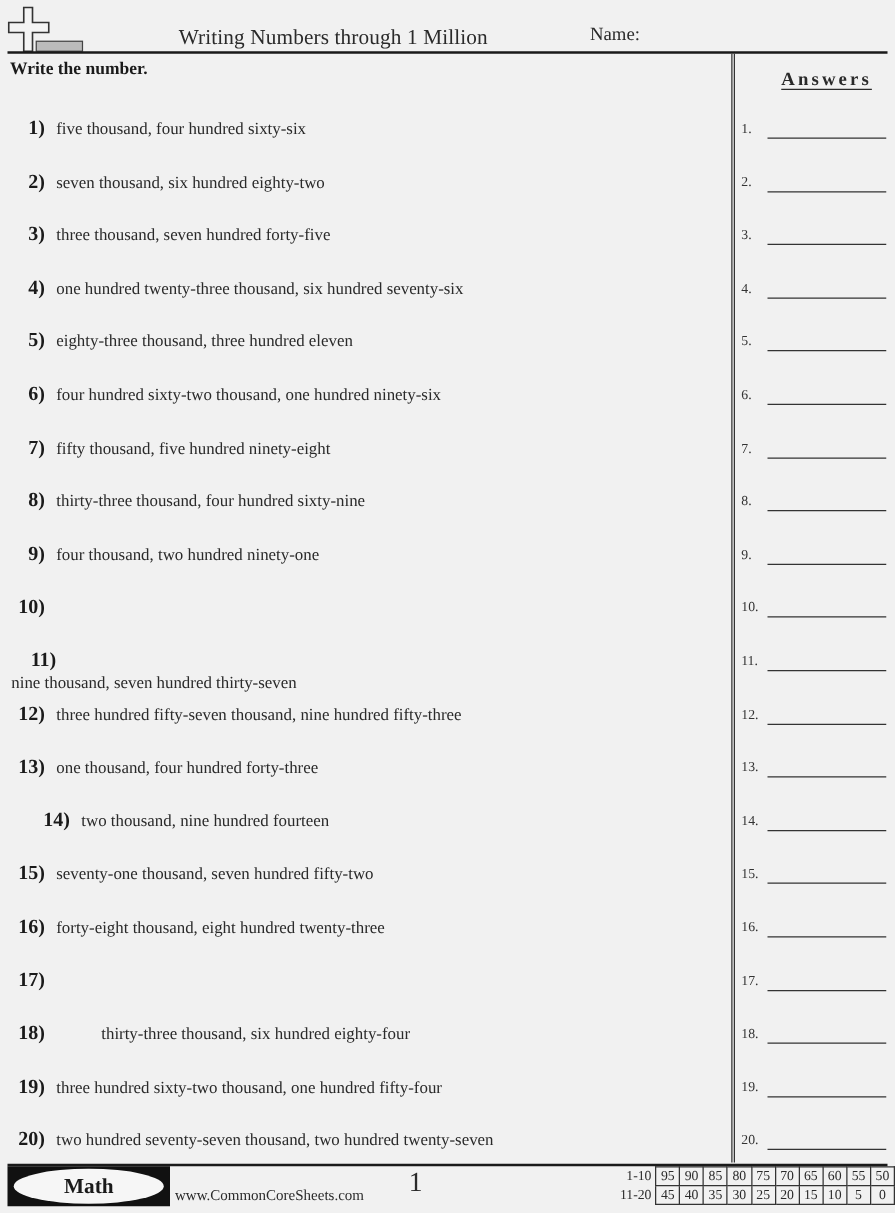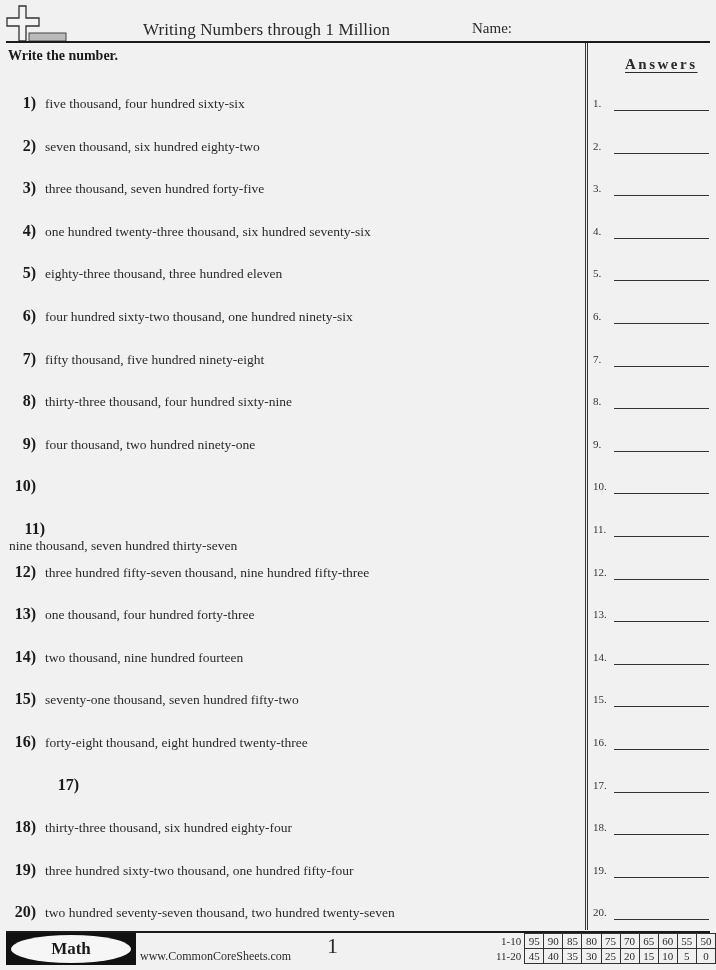--- a/index.html
+++ b/index.html
@@ -157,36 +157,36 @@
       <span class="ptext">nine thousand, seven hundred thirty-seven</span>
     </div>
     <div class="problem" style="top: 563px;">
       <span class="pnum">12)</span>
       <span class="ptext">three hundred fifty-seven thousand, nine hundred fifty-three</span>
     </div>
     <div class="problem" style="top: 605px;">
       <span class="pnum">13)</span>
       <span class="ptext">one thousand, four hundred forty-three</span>
     </div>
-    <div class="problem" style="top: 648px;">
+    <div class="problem" style="top: 648px; margin-left: 20px;">
       <span class="pnum">14)</span>
       <span class="ptext">two thousand, nine hundred fourteen</span>
     </div>
     <div class="problem" style="top: 690px;">
       <span class="pnum">15)</span>
       <span class="ptext">seventy-one thousand, seven hundred fifty-two</span>
     </div>
     <div class="problem" style="top: 733px;">
       <span class="pnum">16)</span>
       <span class="ptext">forty-eight thousand, eight hundred twenty-three</span>
     </div>
-    <div class="problem" style="top: 776px; padding-left: 43px;">
+    <div class="problem" style="top: 776px;">
       <span class="pnum">17)</span>
     </div>
-    <div class="problem" style="top: 818px;">
+    <div class="problem" style="top: 818px; gap: 36px;">
       <span class="pnum">18)</span>
       <span class="ptext">thirty-three thousand, six hundred eighty-four</span>
     </div>
     <div class="problem" style="top: 861px;">
       <span class="pnum">19)</span>
       <span class="ptext">three hundred sixty-two thousand, one hundred fifty-four</span>
     </div>
     <div class="problem" style="top: 903px;">
       <span class="pnum">20)</span>
       <span class="ptext">two hundred seventy-seven thousand, two hundred twenty-seven</span>

